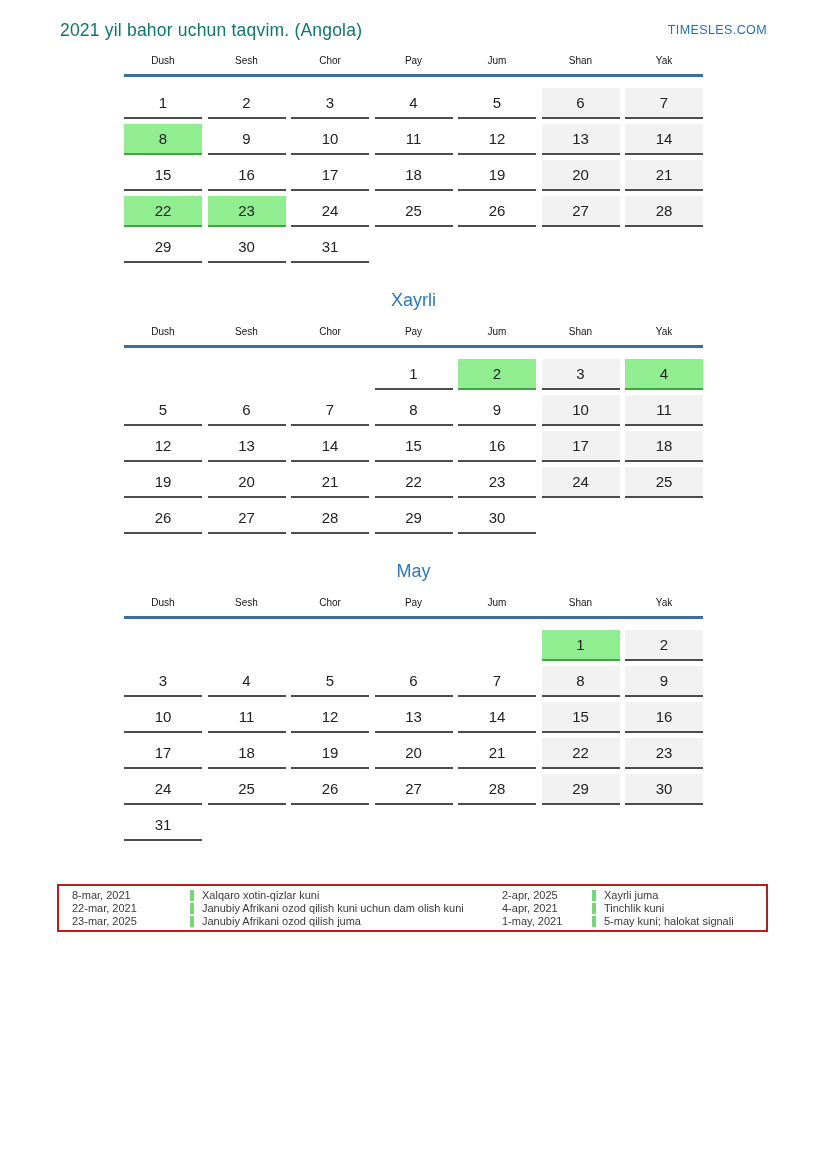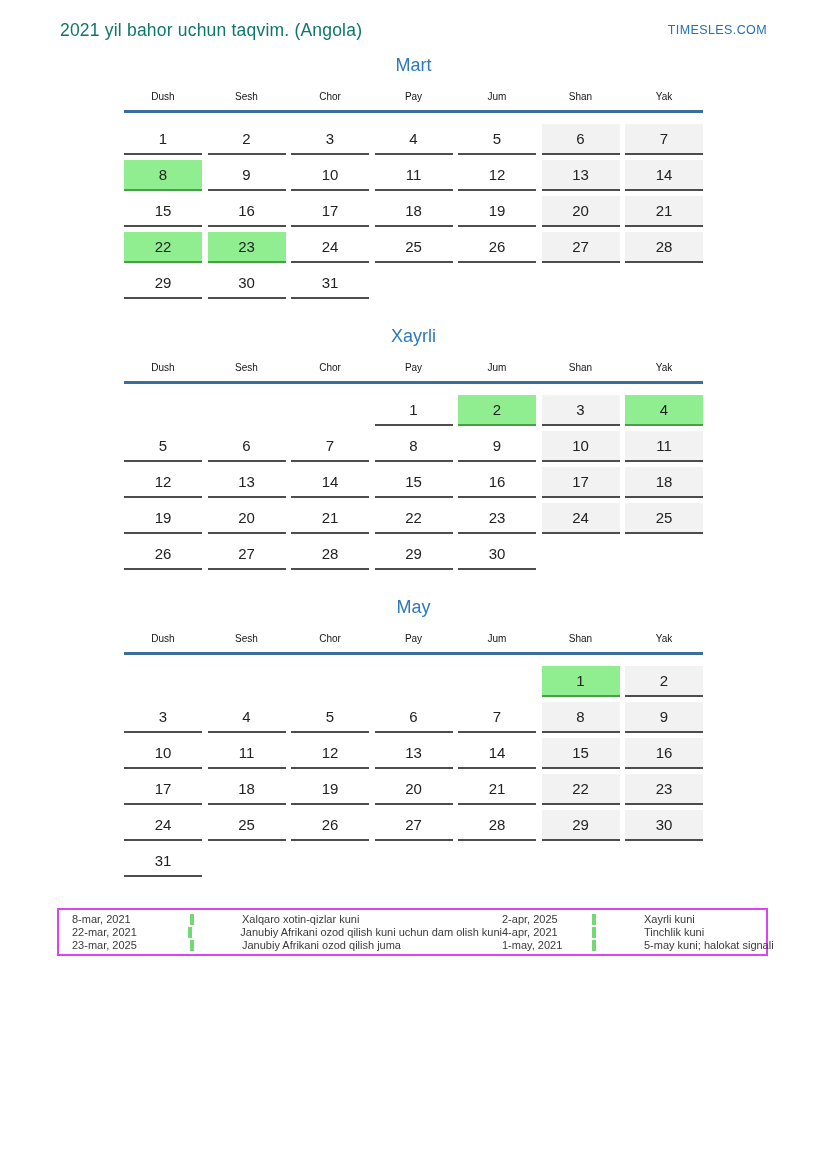--- a/index.html
+++ b/index.html
@@ -25,45 +25,44 @@
   .weeks{margin-top:11px;}
   .week{display:grid;grid-template-columns:repeat(7,78px);column-gap:5.5px;margin-bottom:5px;}
   .day{
     height:29px;line-height:29px;text-align:center;font-size:15px;color:#222;
     border-bottom:2px solid #4d4d4d;
   }
   .day.weekend{background:#f2f2f2;}
   .day.holiday{background:#90ee90;border-bottom-color:#44a244;}
   .day.empty{border-bottom:none;background:transparent;}
   .legend-box{
-    position:absolute;left:57px;top:908px;width:711px;height:48px;
-    border:2px solid #d946ef;box-sizing:border-box;
+    position:absolute;left:57px;top:884px;width:711px;height:48px;
+    border:2px solid #b91c1c;box-sizing:border-box;
     display:flex;align-items:center;
   }
   .legend-col{display:flex;flex-direction:column;justify-content:center;}
   .legend-col.left{width:443px;padding-left:13px;box-sizing:border-box;}
   .legend-col.right{flex:1;}
   .legend-row{display:flex;align-items:center;height:13px;}
   .legend-date{font-size:11px;color:#3a3a3a;}
   .legend-col.left .legend-date{width:118px;}
   .legend-col.right .legend-date{width:90px;}
   .legend-bar{width:4px;height:11px;background:#74d874;margin-right:8px;flex:0 0 auto;}
-  .legend-desc{font-size:11px;color:#3a3a3a;white-space:nowrap;margin-left:40px;}
+  .legend-desc{font-size:11px;color:#3a3a3a;white-space:nowrap;}
 </style>
 </head>
 <body>
 
 <div class="page-header">
   <div class="page-title">2021 yil bahor uchun taqvim. (Angola)</div>
   <a class="site-link" href="#">TIMESLES.COM</a>
 </div>
 
 <div class="calendar">
     <div class="month">
-      <div class="month-title">Mart</div>
       <div class="weekdays">
         <div class="weekday">Dush</div>
         <div class="weekday">Sesh</div>
         <div class="weekday">Chor</div>
         <div class="weekday">Pay</div>
         <div class="weekday">Jum</div>
         <div class="weekday">Shan</div>
         <div class="weekday">Yak</div>
       </div>
       <div class="weeks">
@@ -258,21 +257,21 @@
       <div class="legend-row">
         <span class="legend-date">23-mar, 2025</span>
         <span class="legend-bar"></span>
         <span class="legend-desc">Janubiy Afrikani ozod qilish juma</span>
       </div>
     </div>
   <div class="legend-col right">
       <div class="legend-row">
         <span class="legend-date">2-apr, 2025</span>
         <span class="legend-bar"></span>
-        <span class="legend-desc">Xayrli kuni</span>
+        <span class="legend-desc">Xayrli juma</span>
       </div>
       <div class="legend-row">
         <span class="legend-date">4-apr, 2021</span>
         <span class="legend-bar"></span>
         <span class="legend-desc">Tinchlik kuni</span>
       </div>
       <div class="legend-row">
         <span class="legend-date">1-may, 2021</span>
         <span class="legend-bar"></span>
         <span class="legend-desc">5-may kuni; halokat signali</span>

